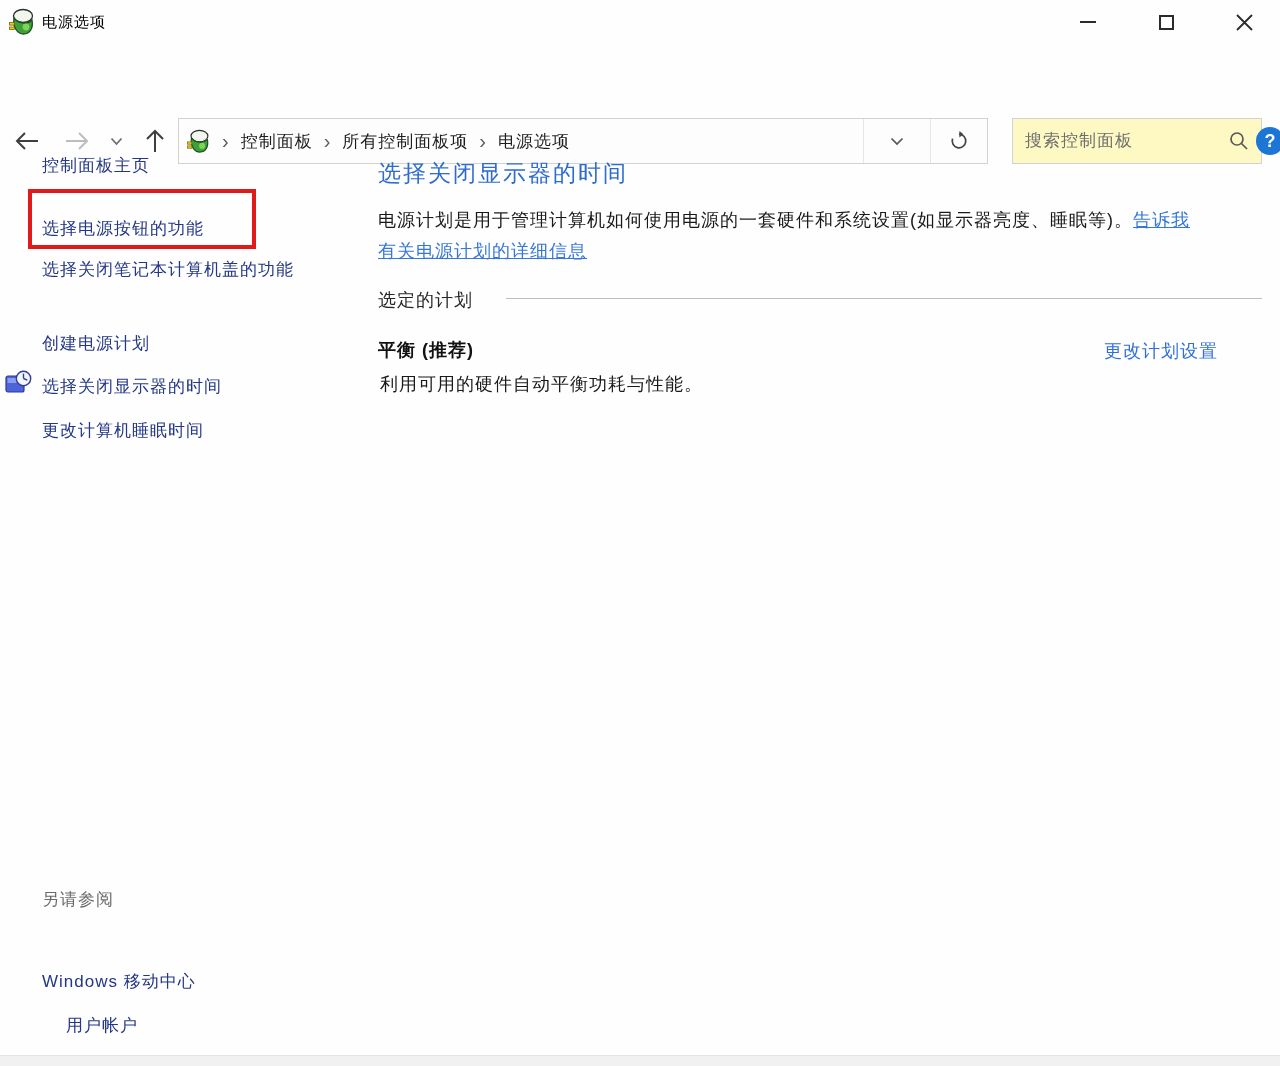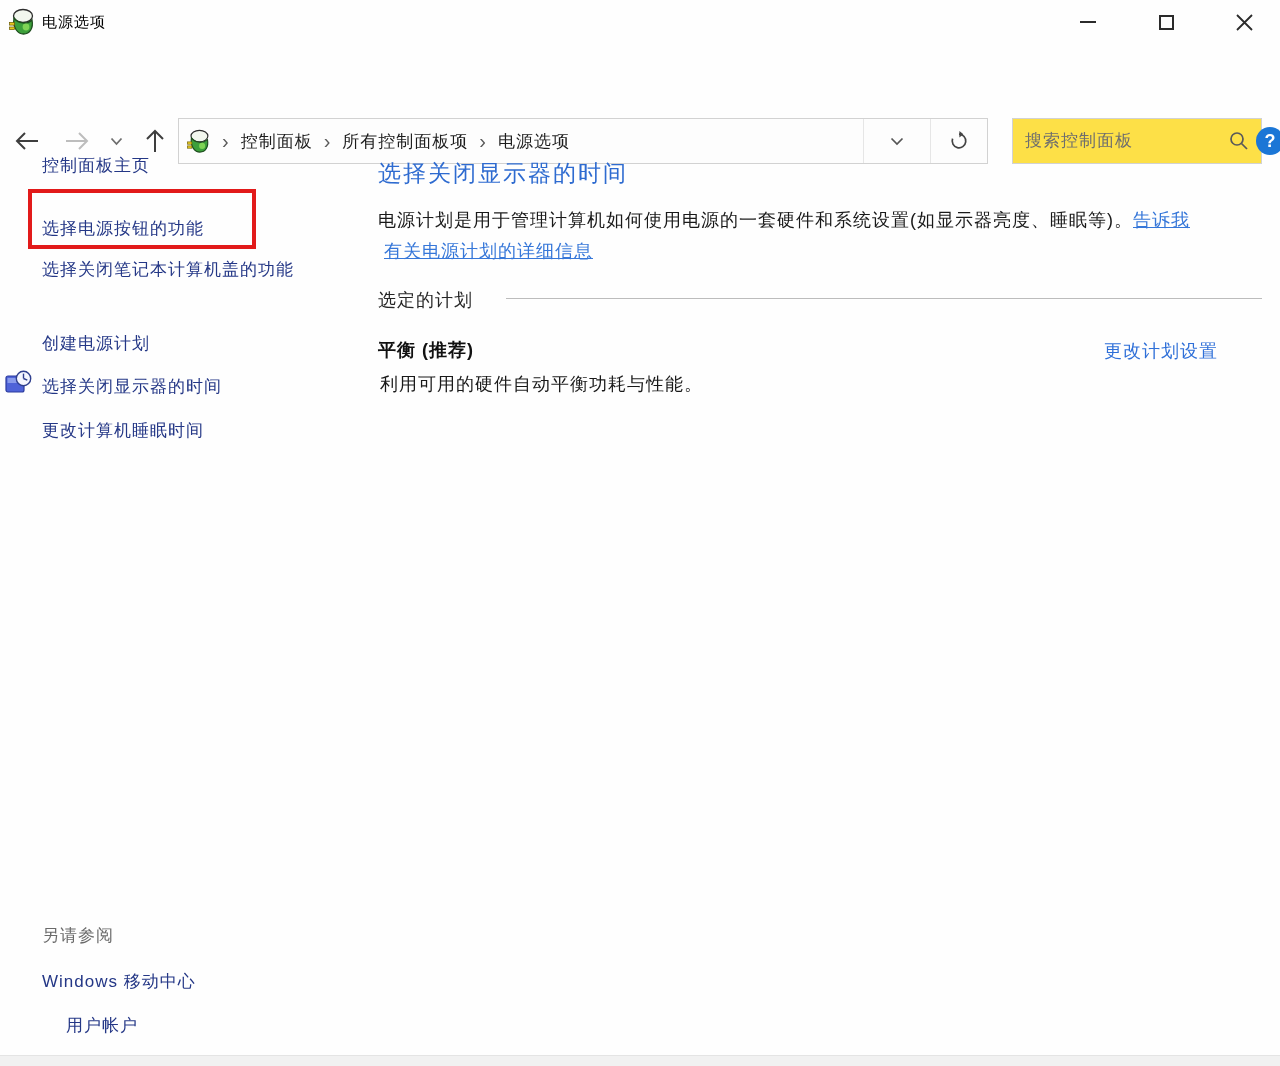--- a/index.html
+++ b/index.html
@@ -26,38 +26,38 @@
   .btn-up   { left:138px; top:66px; width:34px; height:38px; }
 
   .addressbar { position:absolute; left:178px; top:62px; width:810px; height:46px; border:1px solid #d2d2d2; background:#fdfdfd; }
   .crumbs { position:absolute; left:8px; top:0; height:44px; display:flex; align-items:center; gap:11px; font-size:17px; color:#1c1c1c; letter-spacing:1px; }
   .crumb { cursor:pointer; white-space:nowrap; }
   .crumb-sep { font-size:20px; color:#5a5a5a; cursor:pointer; }
   .addr-icon { width:24px; height:24px; }
   .addr-chevron-btn { position:absolute; right:57px; top:0; width:67px; height:44px; border-left:1px solid #e6e6e6; display:flex; align-items:center; justify-content:center; cursor:pointer; }
   .refresh-btn { position:absolute; right:0; top:0; width:57px; height:44px; border-left:1px solid #e6e6e6; display:flex; align-items:center; justify-content:center; cursor:pointer; }
 
-  .searchbox { position:absolute; left:1012px; top:62px; width:250px; height:46px; border:1px solid #d2d2d2; background:#fde047; }
+  .searchbox { position:absolute; left:1012px; top:62px; width:250px; height:46px; border:1px solid #d2d2d2; background:#fef9c3; }
   .searchbox input { position:absolute; left:0; top:0; width:205px; height:44px; border:none; outline:none; padding-left:12px; font-size:17px; color:#333; font-family:"Liberation Sans", sans-serif; background:transparent; letter-spacing:1px; }
   .searchbox input::placeholder { color:#6e6e6e; opacity:1; }
   .search-icon { position:absolute; right:11px; top:11px; cursor:pointer; }
 
   
   .help-btn { position:absolute; left:1256px; top:127px; width:28px; height:28px; border-radius:50%; background:#1b76d6; color:#fff; font-size:18px; font-weight:bold; display:flex; align-items:center; justify-content:center; cursor:pointer; }
 
   
   .side-link { position:absolute; font-size:17px; letter-spacing:1px; color:#243786; cursor:pointer; line-height:31px; }
   .side-header { position:absolute; font-size:17px; letter-spacing:1px; color:#6a6a6a; }
   .red-box { position:absolute; left:28px; top:189px; width:228px; height:60px; border:4px solid #e21a1a; pointer-events:none; }
   .task-icon { position:absolute; }
 
   
   .main-title { position:absolute; left:378px; top:158px; font-size:23px; color:#2e6bd0; letter-spacing:2px; }
   .desc-line1 { position:absolute; left:378px; top:208px; width:896px; font-size:18px; color:#191919; letter-spacing:1px; white-space:nowrap; }
-  .desc-line2 { position:absolute; left:378px; top:239px; font-size:18px; letter-spacing:1px;margin-left:6px; }
+  .desc-line2 { position:absolute; left:378px; top:239px; font-size:18px; letter-spacing:1px; }
   .inline-link { color:#3677d9; text-decoration:underline; cursor:pointer; }
   .section-label { position:absolute; left:378px; top:288px; font-size:18px; color:#262626; letter-spacing:1px; }
   .section-line { position:absolute; left:506px; top:298px; width:756px; height:1px; background:#bcbcbc; }
   .plan-name { position:absolute; left:378px; top:338px; font-size:18px; font-weight:bold; color:#111; letter-spacing:1px; }
   .change-link { position:absolute; left:1104px; top:339px; font-size:18px; color:#2e6fd8; letter-spacing:1px; cursor:pointer; }
   .plan-desc { position:absolute; left:380px; top:372px; font-size:18px; color:#191919; letter-spacing:1px; }
 
   .bottom-strip { position:absolute; left:0; top:1055px; width:1280px; height:11px; background:#f1f1f1; border-top:1px solid #e4e4e4; }
 
   .sleep-sphere { width:24px; height:24px; border-radius:50%;
@@ -178,21 +178,21 @@
       <line x1="18.5" y1="9.5" x2="22.3" y2="11.2" stroke="#2f3f8e" stroke-width="1.4"></line>
     </svg>
   </span>
   <div class="side-link" style="left:42px; top:371px;">选择关闭显示器的时间</div>
 
   <span class="task-icon" style="left:6px; top:414px;">
     <span class="sleep-sphere"></span>
   </span>
   <div class="side-link" style="left:42px; top:415px;">更改计算机睡眠时间</div>
 
-  <div class="side-header" style="left:42px; top:924px;">另请参阅</div>
+  <div class="side-header" style="left:42px; top:888px;">另请参阅</div>
   <div class="side-link" style="left:42px; top:966px;">Windows 移动中心</div>
   <div class="side-link" style="left:42px; top:1010px;margin-left:24px;">用户帐户</div>
 
   <div class="main-title">选择关闭显示器的时间</div>
 
   <div class="desc-line1">
     <span>电源计划是用于管理计算机如何使用电源的一套硬件和系统设置(如显示器亮度、睡眠等)。</span><span class="inline-link">告诉我</span>
   </div>
   <div class="desc-line2">
     <span class="inline-link">有关电源计划的详细信息</span>

